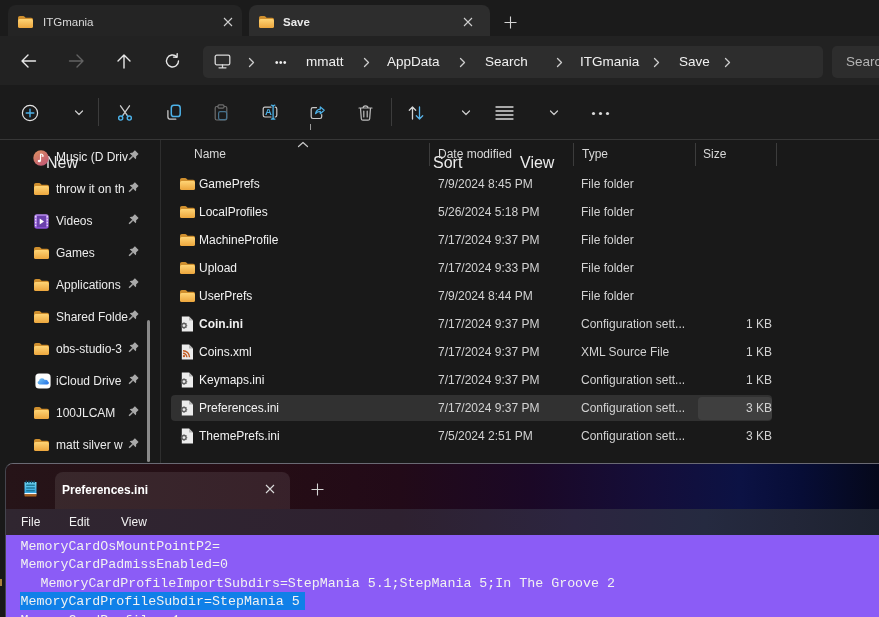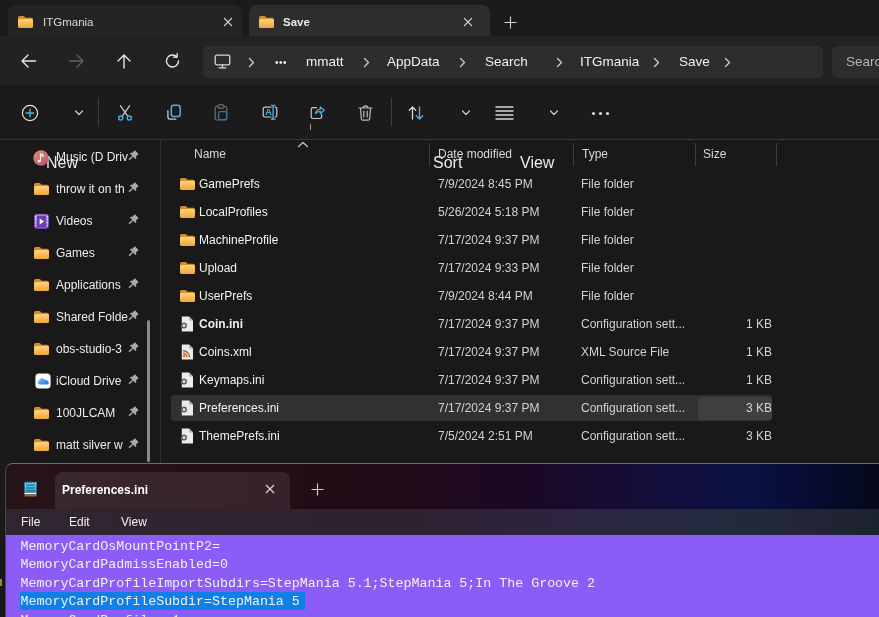--- a/index.html
+++ b/index.html
@@ -461,18 +461,18 @@
   </div>
   <div id="npmenu">
     <span class="mitem" style="left:15px;">File</span>
     <span class="mitem" style="left:63px;">Edit</span>
     <span class="mitem" style="left:115px;">View</span>
   </div>
   <div id="nptext">
     <div id="sel"></div>
     <div class="nline" style="top:3.5px;">MemoryCardOsMountPointP2=</div>
     <div class="nline" style="top:22px;">MemoryCardPadmissEnabled=0</div>
-    <div class="nline" style="top:40.5px;">MemoryCardProfileImportSubdirs=StepMania 5.1;StepMania 5;In The Groove 2</div>
+    <div class="nline" style="top:40.5px;margin-left:20px;">MemoryCardProfileImportSubdirs=StepMania 5.1;StepMania 5;In The Groove 2</div>
     <div class="nline" style="top:59px;">MemoryCardProfileSubdir=StepMania 5</div>
     <div class="nline" style="top:77.5px;">MemoryCardProfiles=1</div>
   </div>
 </div>
 <div style="position:absolute;left:0;top:579px;width:2px;height:7px;background:#a8803c;"></div>
 
 </body></html>

